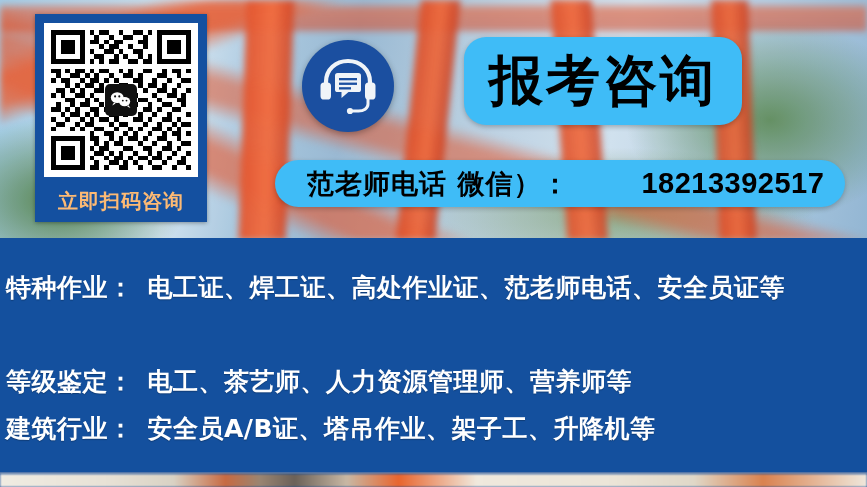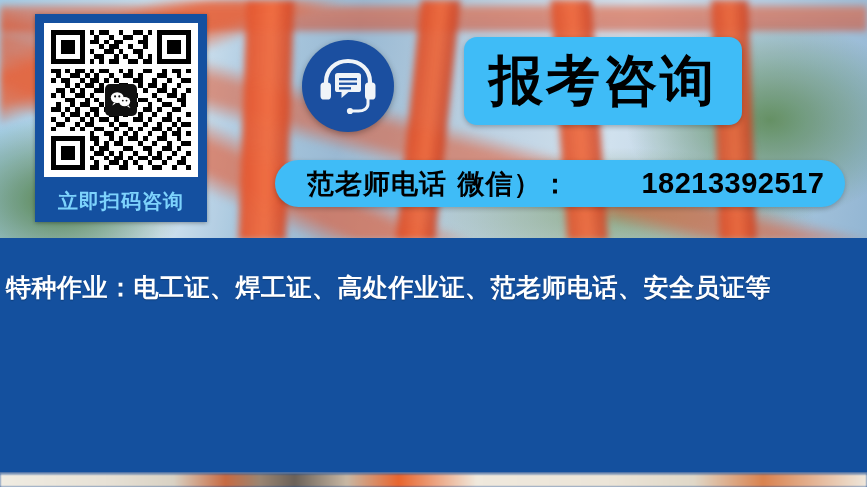--- a/index.html
+++ b/index.html
@@ -45,35 +45,35 @@
     position:absolute;left:6px;top:6px;width:154px;height:154px;background:#fff;
   }
   .qr-img{position:absolute;left:7px;top:7px;width:140px;height:140px;}
   .qr-wechat{
     position:absolute;left:61px;top:61px;width:32px;height:32px;
     background:#111;border-radius:5px;display:flex;align-items:center;justify-content:center;
   }
   .qr-wechat svg{display:block;}
   .qr-label{
     position:absolute;left:0;right:0;bottom:4px;text-align:center;
-    color:#7dd3fc;font-size:20px;font-weight:bold;letter-spacing:1px;
+    color:#fdba74;font-size:20px;font-weight:bold;letter-spacing:1px;
     font-family:"DejaVu Sans","Liberation Sans",sans-serif;
   }
 
   
   .headset{
     position:absolute;left:302px;top:40px;width:92px;height:92px;border-radius:50%;
     background:#1b4fa0;box-shadow:0 2px 6px rgba(0,0,0,.3);
   }
   .headset svg{position:absolute;left:16px;top:17px;}
 
   
   .title-badge{
     position:absolute;left:464px;top:37px;width:278px;height:88px;
-    background:#3fbcf7;border-radius:13px;
+    background:#3fbcf7;border-radius:22px;
     display:flex;align-items:center;justify-content:center;
     box-shadow:0 2px 5px rgba(0,0,0,.25);
   }
   .title-badge span{
     color:#000;font-size:54px;font-weight:bold;letter-spacing:3px;
     font-family:"DejaVu Sans","Liberation Sans",sans-serif;line-height:1;
   }
 
   
   .phone-pill{
@@ -95,21 +95,21 @@
   .info-block{
     position:absolute;left:0;top:238px;width:867px;height:236px;
     background:#14509e;
   }
   .info-line{
     position:absolute;left:6px;white-space:nowrap;color:#ffffff;
     font-size:25px;font-weight:bold;letter-spacing:.5px;
     font-family:"DejaVu Sans","Liberation Sans",sans-serif;
     text-shadow:0 1px 1px rgba(0,0,0,.25);
   }
-  .info-line .cat{}
+  .info-line .cat{margin-right:14px;}
   .l1{top:33px;}
   .l2{top:80px;}
   .l3{top:127px;}
   .l4{top:174px;}
 
   
   .bottom-strip{
     position:absolute;left:0;top:474px;width:867px;height:13px;overflow:hidden;
     background:linear-gradient(90deg,#f0ece2 0%,#e8e2d6 12%,#d9d2c4 20%,#c76a42 26%,#9a8572 30%,#6b6158 34%,#c8b8a4 40%,#e8652e 46%,#f0e9dd 55%,#ece5d8 70%,#e0d8c8 80%,#d9824f 88%,#efe8dc 100%);
     filter:blur(1px);
@@ -394,18 +394,24 @@
 
   <div class="phone-pill">
     <span class="phone-label">范老师电话 微信）：</span>
     <span class="phone-number">18213392517</span>
   </div>
 
   <div class="info-block">
     <div class="info-line l1">
       <span class="cat">特种作业：</span><span>电工证、焊工证、高处作业证、范老师电话、安全员证等</span>
     </div>
+    <div class="info-line l3">
+      <span class="cat">等级鉴定：</span><span>电工、茶艺师、人力资源管理师、营养师等</span>
+    </div>
+    <div class="info-line l4">
+      <span class="cat">建筑行业：</span><span>安全员A/B证、塔吊作业、架子工、升降机等</span>
+    </div>
   </div>
 
   <div class="strip-edge"></div>
   <div class="bottom-strip"></div>
 
 </div>
 
 </body></html>

